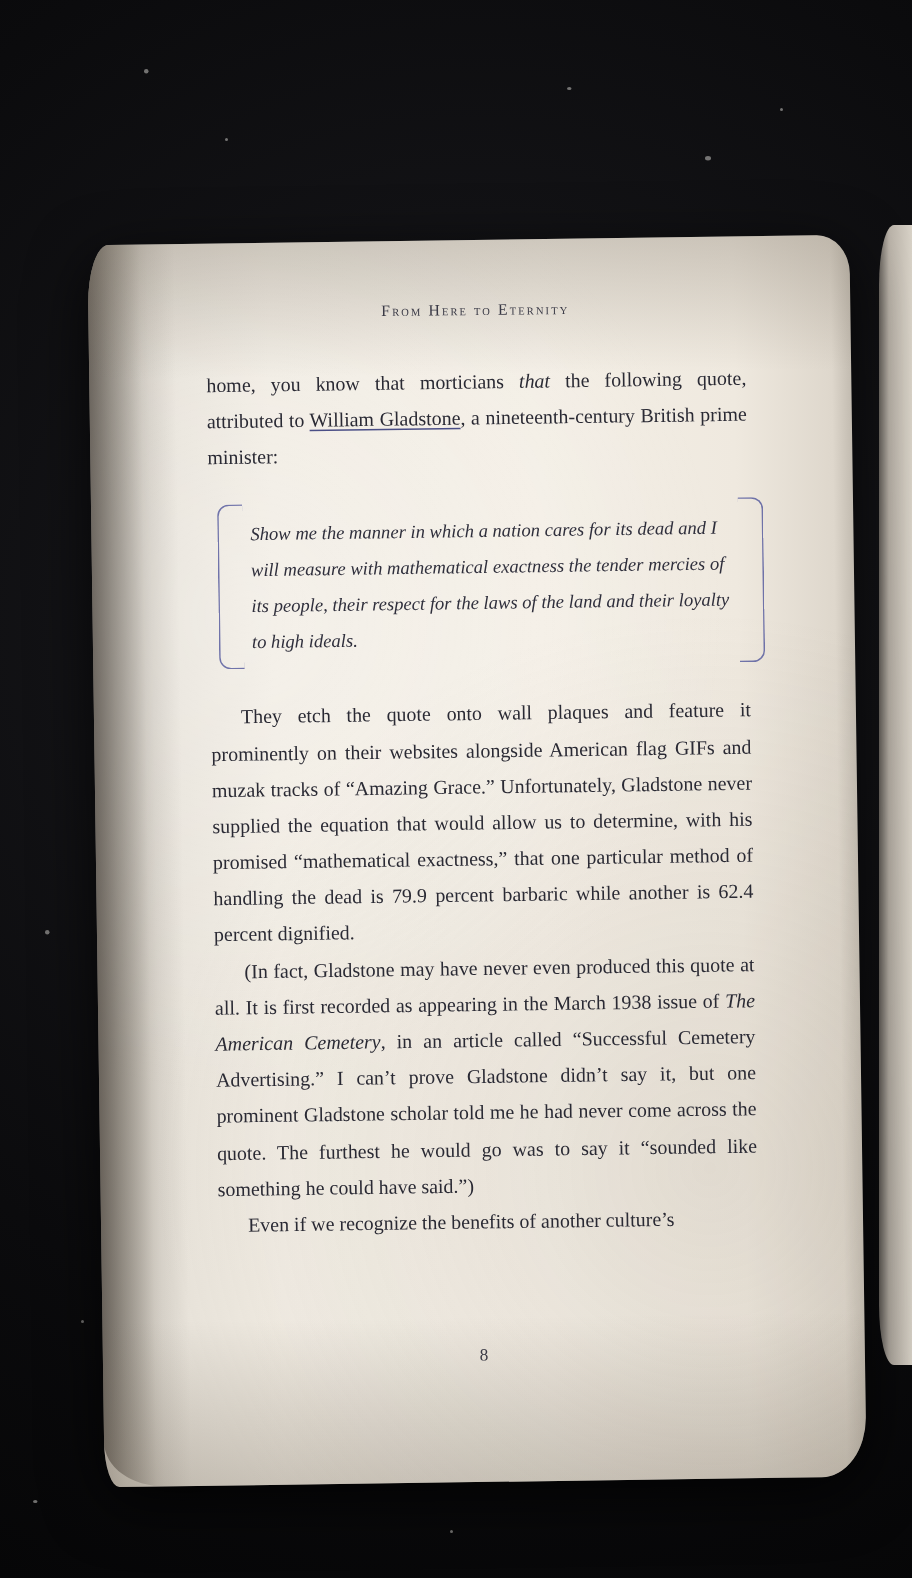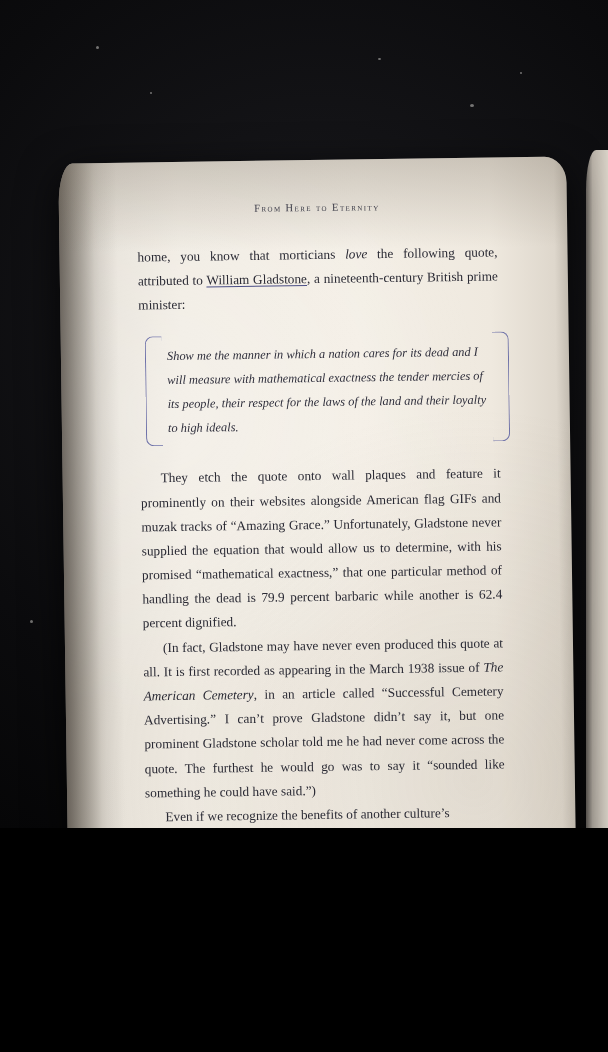--- a/index.html
+++ b/index.html
@@ -10,21 +10,21 @@
   body {
     width: 608px;
     height: 1052px;
     overflow: hidden;
     font-family: "Liberation Serif", serif;
   }
 
   #scene {
     position: relative;
     width: 608px;
-    height: 828px;
+    height: 1052px;
     background: #0f766e;
     overflow: hidden;
   }
 
   
   .backdrop {
     position: absolute;
     inset: 0;
     background:
       radial-gradient(circle at 52% 40%, #1b1b1f 0%, #0b0b0d 70%, #060607 100%);
@@ -228,21 +228,21 @@
     <div class="page">
       <div class="grain"></div>
       <div class="gutter"></div>
       <div class="curve-top"></div>
       <div class="curve-bottom"></div>
 
       <div class="text-col">
 
         <div class="running-head">From Here to Eternity</div>
 
-        <p><span>home, you know that morticians </span><span class="em">love</span><span> the following quote, attributed to </span><span class="underline-link">William Gladstone</span><span>, a nineteenth-century British prime minister:</span></p>
+        <p><span>home, you know that morticians </span><span class="em">that</span><span> the following quote, attributed to </span><span class="underline-link">William Gladstone</span><span>, a nineteenth-century British prime minister:</span></p>
 
         <div class="quote-block">
           <div class="bracket left"></div>
           <div class="bracket right"></div>
           <p>Show me the manner in which a nation cares for its dead and I will measure with mathematical exactness the tender mercies of its people, their respect for the laws of the land and their loyalty to high ideals.</p>
         </div>
 
         <p class="indent">They etch the quote onto wall plaques and feature it prominently on their websites alongside American flag GIFs and muzak tracks of “Amazing Grace.” Unfortunately, Gladstone never supplied the equation that would allow us to determine, with his promised “mathematical exactness,” that one particular method of handling the dead is 79.9 percent barbaric while another is 62.4 percent dignified.</p>
 
         <p class="indent"><span>(In fact, Gladstone may have never even produced this quote at all. It is first recorded as appearing in the March 1938 issue of </span><span class="em">The American Cemetery</span><span>, in an article called “Successful Cemetery Advertising.” I can’t prove Gladstone didn’t say it, but one prominent Gladstone scholar told me he had never come across the quote. The furthest he would go was to say it “sounded like something he could have said.”)</span></p>

